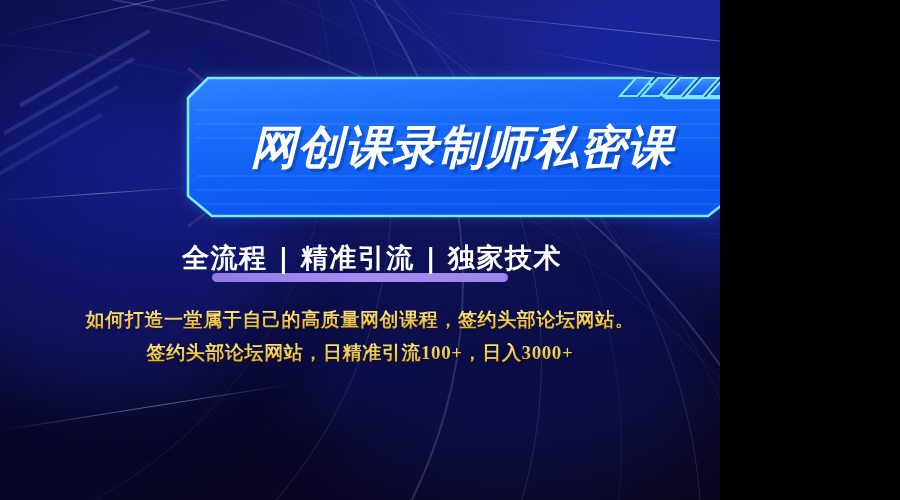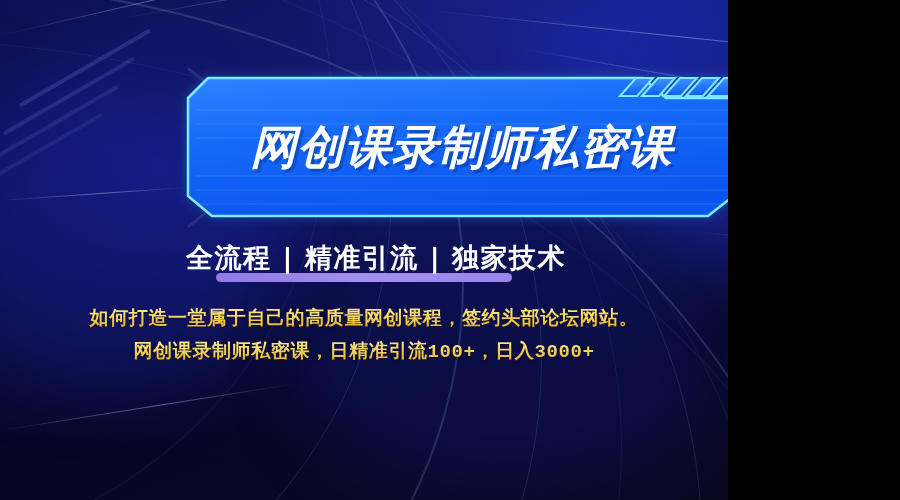--- a/index.html
+++ b/index.html
@@ -11,21 +11,20 @@
     position: relative;
     width: 720px;
     height: 500px;
     overflow: hidden;
     font-family: "Liberation Sans", "DejaVu Sans", sans-serif;
     background:
       radial-gradient(ellipse 620px 420px at 78% 8%,  rgba(26,36,150,0.95) 0%, rgba(20,26,110,0.55) 45%, rgba(10,8,40,0) 78%),
       radial-gradient(ellipse 520px 360px at 22% 34%, rgba(22,30,140,0.80) 0%, rgba(14,16,78,0.45) 50%, rgba(8,6,34,0) 80%),
       radial-gradient(ellipse 700px 500px at 50% 0%,  rgba(18,24,120,0.70) 0%, rgba(10,10,52,0.25) 60%, rgba(6,4,26,0) 85%),
       linear-gradient(160deg, #0d1060 0%, #0a0b3f 30%, #070626 62%, #0a0726 80%, #0b0820 100%);
-    padding-left: 8px;
   }
 
   
   .bg-layer { position: absolute; inset: 0; pointer-events: none; }
   .arc {
     position: absolute;
     border: 1px solid rgba(150,165,225,0.16);
     border-radius: 50%;
     background: transparent;
   }
@@ -119,21 +118,21 @@
     top: 303px;
     text-align: center;
   }
   .body-line {
     display: block;
     font-size: 19px;
     font-weight: 700;
     line-height: 33px;
     letter-spacing: 0.6px;
     white-space: nowrap;
-    font-family: Liberation Mono, monospace;
+    font-family: Liberation Serif, serif;
     background: linear-gradient(180deg, #fdf0a8 0%, #f6d969 38%, #e7b72f 72%, #d9a51c 100%);
     -webkit-background-clip: text;
     background-clip: text;
     color: transparent;
     -webkit-text-fill-color: transparent;
     filter: drop-shadow(0 1px 1px rgba(20,10,0,0.55));
   }
 </style>
 </head>
 <body>
@@ -221,16 +220,16 @@
     <div class="banner-title">网创课录制师私密课</div>
   </div>
 
   <div class="subtitle-block">
     <div class="subtitle-underline"></div>
     <span class="subtitle-text">全流程 | 精准引流 | 独家技术</span>
   </div>
 
   <div class="body-block">
     <span class="body-line">如何打造一堂属于自己的高质量网创课程，签约头部论坛网站。</span>
-    <span class="body-line">网创课录制师私密课，日精准引流100+，日入3000+</span>
+    <span class="body-line">签约头部论坛网站，日精准引流100+，日入3000+</span>
   </div>
 
 </div>
 
 </body></html>

